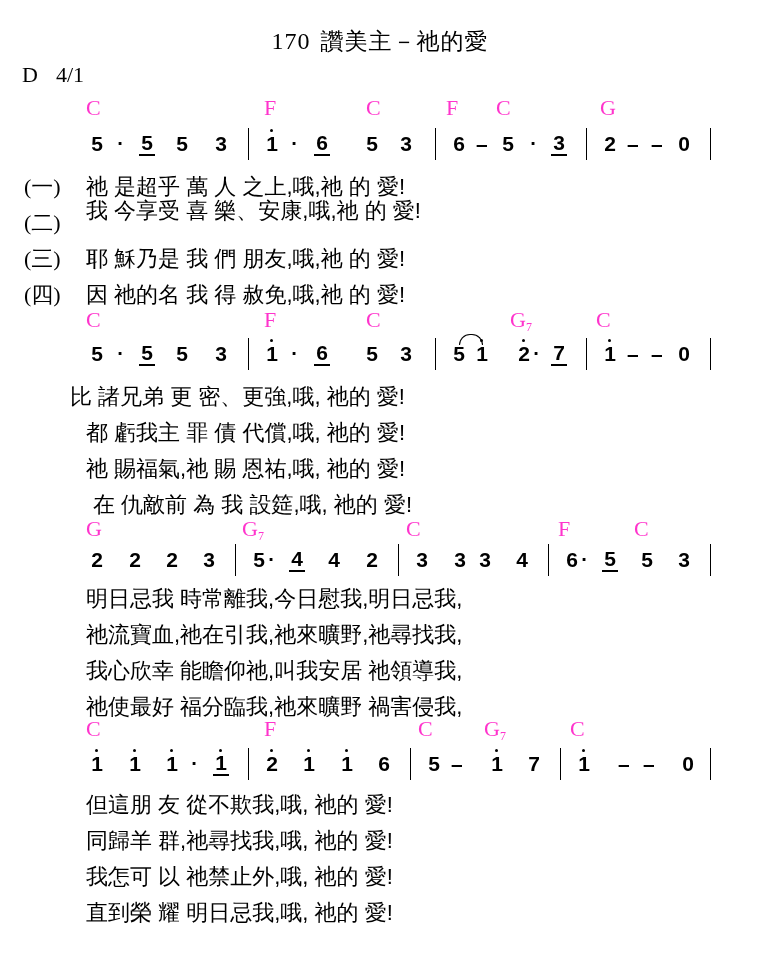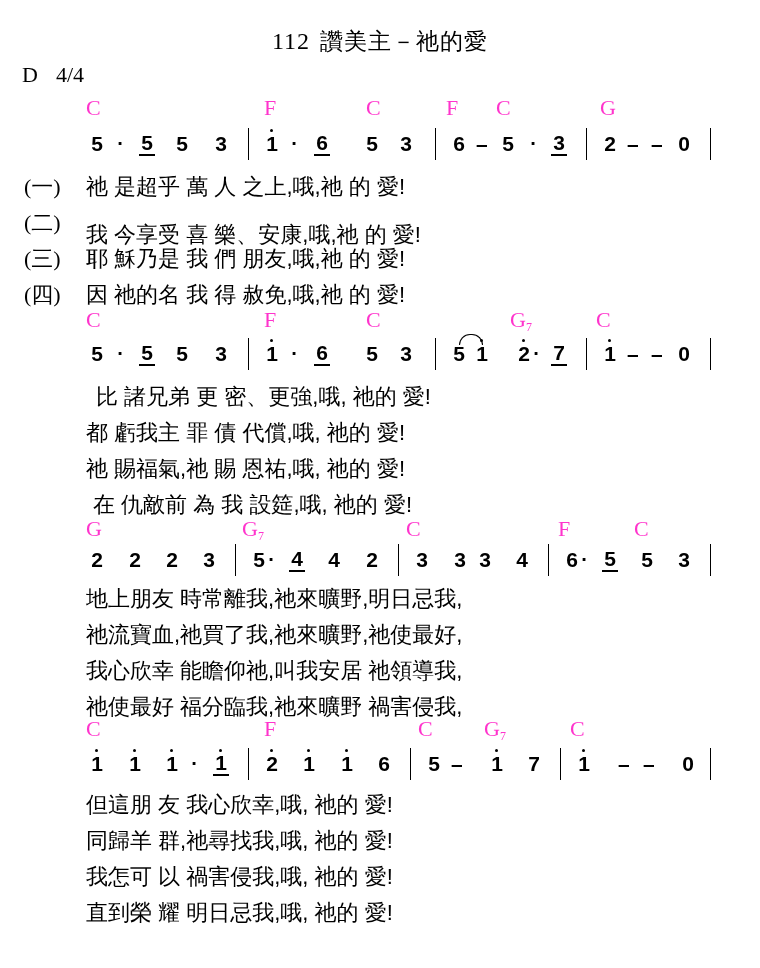--- a/index.html
+++ b/index.html
@@ -22,24 +22,24 @@
   .bar { position: absolute; width: 1px; height: 32px; background: #000; }
   .tie { position: absolute; width: 22px; height: 10px; border: 1.5px solid #000; border-bottom: none;
          border-radius: 12px 12px 0 0; }
   .lyr { position: absolute; font-family: Liberation Sans, sans-serif; font-size: 22px; white-space: pre; }
   .vlabel { position: absolute; left: 24px; font-family: "Liberation Serif", serif; font-size: 22px; }
 </style>
 </head>
 <body>
 
 <div class="title">
-  <span class="num">112</span><span>讚美主－祂的愛</span>
+  <span class="num">170</span><span>讚美主－祂的愛</span>
 </div>
 <div class="key">
-  <span>D</span><span class="ts">4/4</span>
+  <span>D</span><span class="ts">4/1</span>
 </div>
 
 <div>
   <span class="chord" style="left:86px;top:95px">C</span>
   <span class="chord" style="left:264px;top:95px">F</span>
   <span class="chord" style="left:366px;top:95px">C</span>
   <span class="chord" style="left:446px;top:95px">F</span>
   <span class="chord" style="left:496px;top:95px">C</span>
   <span class="chord" style="left:600px;top:95px">G</span>
 
@@ -67,21 +67,21 @@
     <span class="dash" style="left:651px;top:0">–</span>
     <span class="note" style="left:676px;top:0">0</span>
     <span class="bar" style="left:710px;top:-4px"></span>
   </div>
 
   <span class="vlabel" style="top:172px">(一)</span>
   <span class="vlabel" style="top:208px">(二)</span>
   <span class="vlabel" style="top:244px">(三)</span>
   <span class="vlabel" style="top:280px">(四)</span>
   <span class="lyr" style="left:86px;top:172px">祂 是超乎 萬 人 之上,哦,祂 的 愛!</span>
-  <span class="lyr" style="left:86px;top:220px">我 今享受 喜 樂、安康,哦,祂 的 愛!</span>
+  <span class="lyr" style="left:86px;top:196px">我 今享受 喜 樂、安康,哦,祂 的 愛!</span>
   <span class="lyr" style="left:86px;top:244px">耶 穌乃是 我 們 朋友,哦,祂 的 愛!</span>
   <span class="lyr" style="left:86px;top:280px">因 祂的名 我 得 赦免,哦,祂 的 愛!</span>
 </div>
 
 <div>
   <span class="chord" style="left:86px;top:307px">C</span>
   <span class="chord" style="left:264px;top:307px">F</span>
   <span class="chord" style="left:366px;top:307px">C</span>
   <span class="chord" style="left:510px;top:307px">G<sub>7</sub></span>
   <span class="chord" style="left:596px;top:307px">C</span>
@@ -106,21 +106,21 @@
     <span class="dot" style="left:533px;top:2px">·</span>
     <span class="note u" style="left:551px;top:0">7</span>
     <span class="bar" style="left:586px;top:-4px"></span>
     <span class="note" style="left:602px;top:0"><span class="hi"></span>1</span>
     <span class="dash" style="left:627px;top:0">–</span>
     <span class="dash" style="left:651px;top:0">–</span>
     <span class="note" style="left:676px;top:0">0</span>
     <span class="bar" style="left:710px;top:-4px"></span>
   </div>
 
-  <span class="lyr" style="left:96px;top:382px">比 諸兄弟 更 密、更強,哦, 祂的 愛!</span>
+  <span class="lyr" style="left:70px;top:382px">比 諸兄弟 更 密、更強,哦, 祂的 愛!</span>
   <span class="lyr" style="left:86px;top:418px">都 虧我主 罪 債 代償,哦, 祂的 愛!</span>
   <span class="lyr" style="left:86px;top:454px">祂 賜福氣,祂 賜 恩祐,哦, 祂的 愛!</span>
   <span class="lyr" style="left:93px;top:490px">在 仇敵前 為 我 設筵,哦, 祂的 愛!</span>
 </div>
 
 <div>
   <span class="chord" style="left:86px;top:516px">G</span>
   <span class="chord" style="left:242px;top:516px">G<sub>7</sub></span>
   <span class="chord" style="left:406px;top:516px">C</span>
   <span class="chord" style="left:558px;top:516px">F</span>
@@ -144,22 +144,22 @@
     <span class="note" style="left:514px;top:0">4</span>
     <span class="bar" style="left:548px;top:-4px"></span>
     <span class="note" style="left:564px;top:0">6</span>
     <span class="dot" style="left:581px;top:2px">·</span>
     <span class="note u" style="left:602px;top:0">5</span>
     <span class="note" style="left:639px;top:0">5</span>
     <span class="note" style="left:676px;top:0">3</span>
     <span class="bar" style="left:710px;top:-4px"></span>
   </div>
 
-  <span class="lyr" style="left:86px;top:584px">地上朋友 時常離我,祂來曠野,明日忌我,</span>
-  <span class="lyr" style="left:86px;top:620px">祂流寶血,祂買了我,祂來曠野,祂使最好,</span>
+  <span class="lyr" style="left:86px;top:584px">明日忌我 時常離我,今日慰我,明日忌我,</span>
+  <span class="lyr" style="left:86px;top:620px">祂流寶血,祂在引我,祂來曠野,祂尋找我,</span>
   <span class="lyr" style="left:86px;top:656px">我心欣幸 能瞻仰祂,叫我安居 祂領導我,</span>
   <span class="lyr" style="left:86px;top:692px">祂使最好 福分臨我,祂來曠野 禍害侵我,</span>
 </div>
 
 <div>
   <span class="chord" style="left:86px;top:716px">C</span>
   <span class="chord" style="left:264px;top:716px">F</span>
   <span class="chord" style="left:418px;top:716px">C</span>
   <span class="chord" style="left:484px;top:716px">G<sub>7</sub></span>
   <span class="chord" style="left:570px;top:716px">C</span>
@@ -181,17 +181,17 @@
     <span class="note" style="left:489px;top:0"><span class="hi"></span>1</span>
     <span class="note" style="left:526px;top:0">7</span>
     <span class="bar" style="left:560px;top:-4px"></span>
     <span class="note" style="left:576px;top:0"><span class="hi"></span>1</span>
     <span class="dash" style="left:618px;top:0">–</span>
     <span class="dash" style="left:643px;top:0">–</span>
     <span class="note" style="left:680px;top:0">0</span>
     <span class="bar" style="left:710px;top:-4px"></span>
   </div>
 
-  <span class="lyr" style="left:86px;top:790px">但這朋 友 我心欣幸,哦, 祂的 愛!</span>
+  <span class="lyr" style="left:86px;top:790px">但這朋 友 從不欺我,哦, 祂的 愛!</span>
   <span class="lyr" style="left:86px;top:826px">同歸羊 群,祂尋找我,哦, 祂的 愛!</span>
-  <span class="lyr" style="left:86px;top:862px">我怎可 以 禍害侵我,哦, 祂的 愛!</span>
+  <span class="lyr" style="left:86px;top:862px">我怎可 以 祂禁止外,哦, 祂的 愛!</span>
   <span class="lyr" style="left:86px;top:898px">直到榮 耀 明日忌我,哦, 祂的 愛!</span>
 </div>
 
 </body></html>

